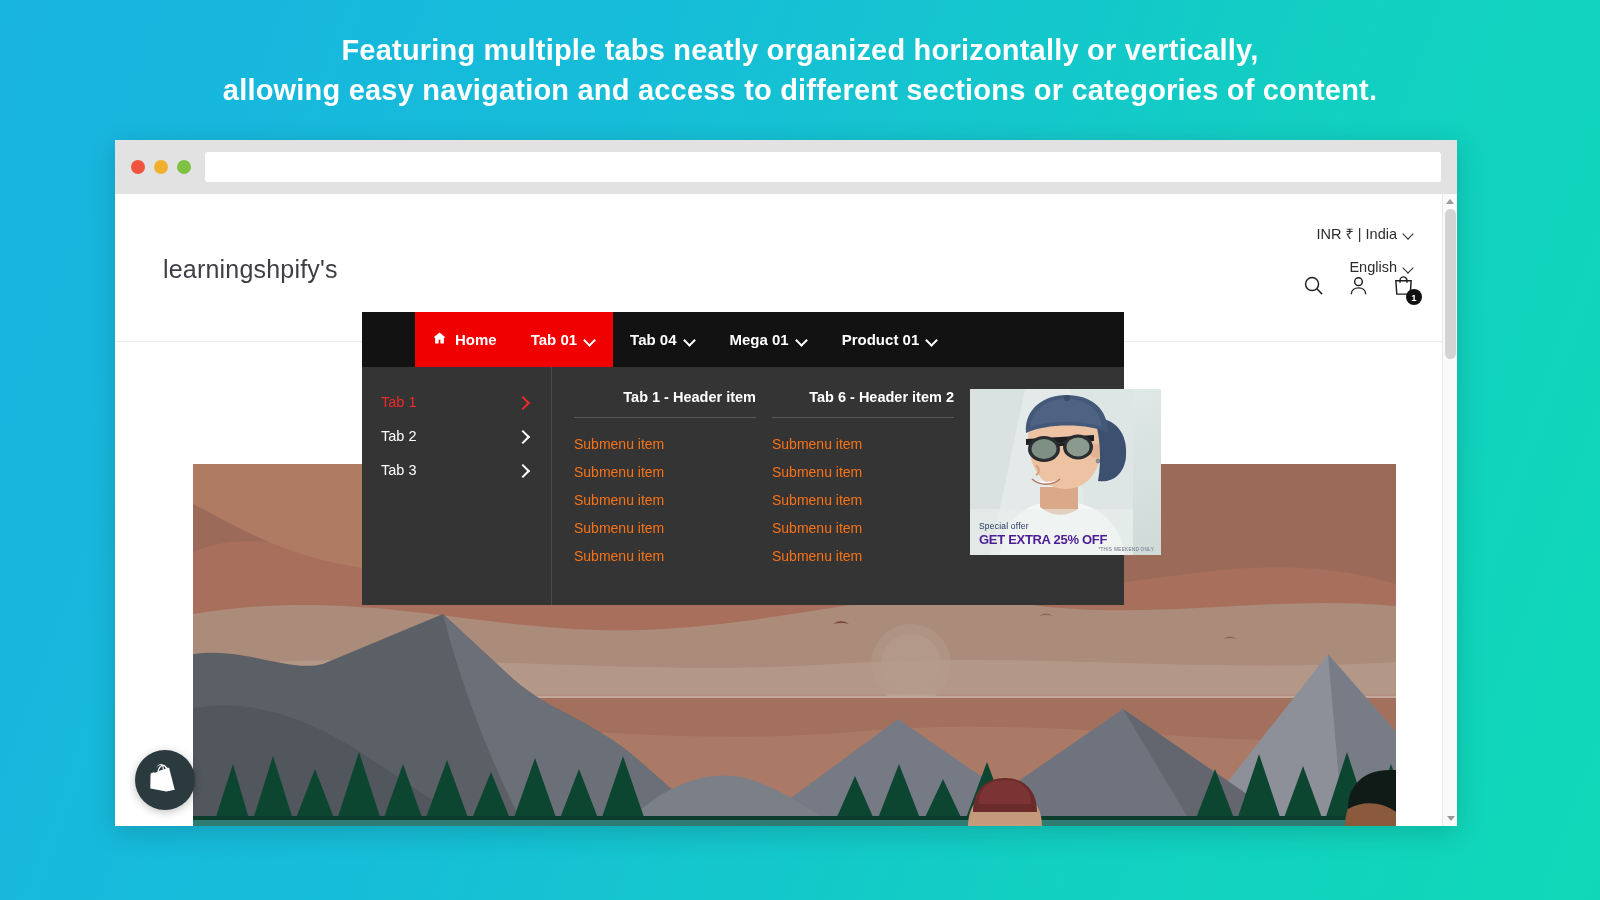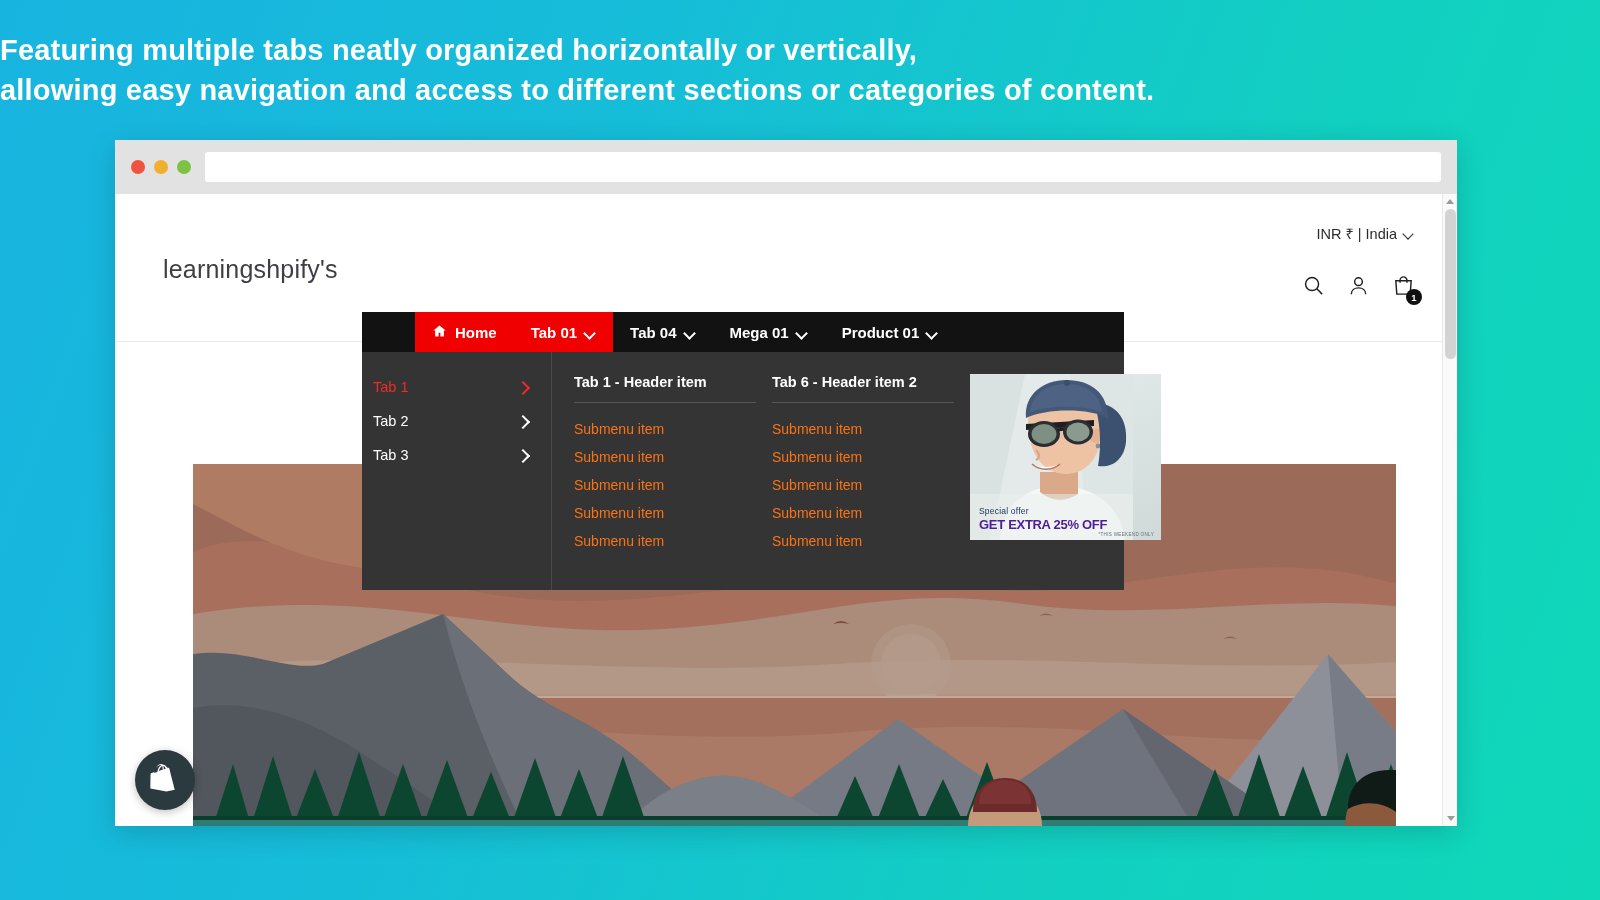--- a/index.html
+++ b/index.html
@@ -8,20 +8,21 @@
     width: 1600px;
     height: 900px;
     overflow: hidden;
     font-family: "Liberation Sans", sans-serif;
     background: linear-gradient(110deg, #18b4e0 0%, #16bdd8 35%, #12cfc2 70%, #0fd8b8 100%);
   }
 
   
   .headline {
     width: 100%;
+    text-align: center;
     padding-top: 30px;
     color: #ffffff;
     font-size: 29px;
     line-height: 40px;
     font-weight: 600;
     letter-spacing: 0.2px;
   }
   .headline .ln { display: block; }
 
   
@@ -154,21 +155,21 @@
 
   
   .navwrap {
     position: absolute;
     left: 247px;
     top: 118px;
     width: 762px;
     z-index: 40;
   }
   .navbar {
-    height: 40px;
+    height: 55px;
     background: #121212;
     display: flex;
     align-items: stretch;
   }
   .nav-pad { width: 53px; }
   .nav-item {
     display: flex;
     align-items: center;
     gap: 8px;
     padding: 0 17px;
@@ -204,21 +205,21 @@
   .mega-left {
     width: 190px;
     padding: 18px 0 18px 0;
     border-right: 1px solid #4a4a4a;
     flex-shrink: 0;
   }
   .tab-row {
     display: flex;
     align-items: center;
     justify-content: space-between;
-    padding: 9px 22px 9px 11px;
+    padding: 9px 22px 9px 19px;
     font-size: 14.5px;
     color: #ffffff;
     cursor: pointer;
   }
   .tab-row.active { color: #ee2b2b; }
   .arrow-r {
     width: 11px; height: 11px;
     position: relative;
   }
   .arrow-r::before {
@@ -243,20 +244,21 @@
   }
   .mcol { width: 182px; }
   .mcol-title {
     font-size: 14.5px;
     font-weight: bold;
     color: #ffffff;
     padding-bottom: 12px;
     border-bottom: 1px solid #575757;
     margin-bottom: 12px;
     white-space: nowrap;
+    text-align: right;
   }
   .mlink {
     font-size: 14px;
     color: #f97316;
     padding: 6px 0;
     cursor: pointer;
   }
 
   
   .promo {
@@ -384,20 +386,26 @@
 
 
     <div class="store-header">
 
       <div class="logo">learningshpify's</div>
 
       <div class="utils">
         <div class="util-row">
           <span class="util-link">
             <span>INR ₹ | India</span>
+            <span class="chev"></span>
+          </span>
+        </div>
+        <div class="util-row">
+          <span class="util-link">
+            <span>English</span>
             <span class="chev"></span>
           </span>
         </div>
 
         <div class="icon-row">
           <span class="icon-btn">
             <svg width="23" height="23" viewBox="0 0 24 24" fill="none" stroke="#1f1f1f" stroke-width="1.5">
               <circle cx="10.5" cy="10.5" r="6.8"></circle>
               <line x1="15.5" y1="15.5" x2="21" y2="21"></line>
             </svg>

